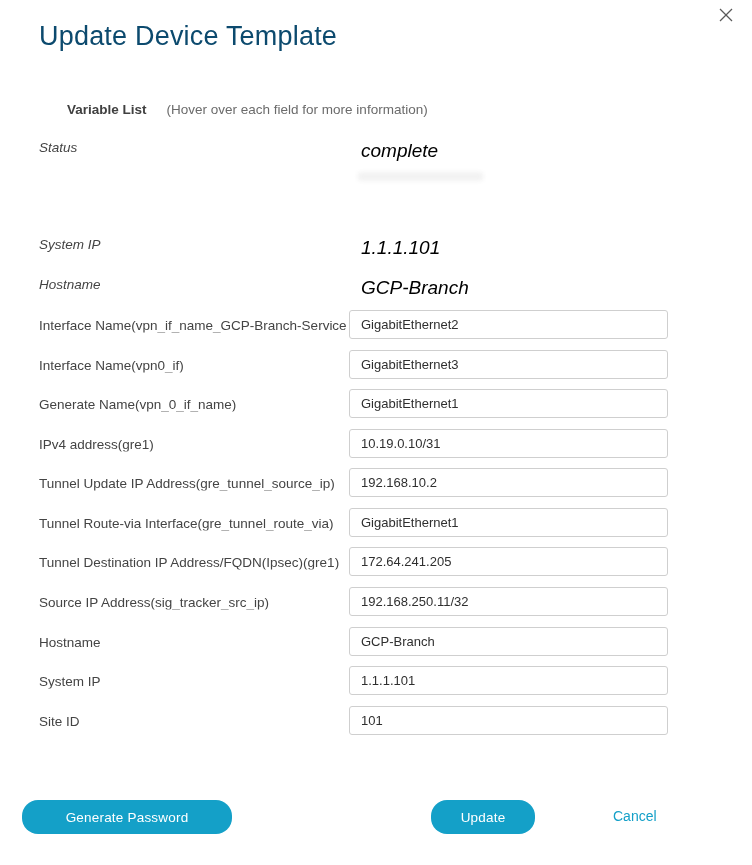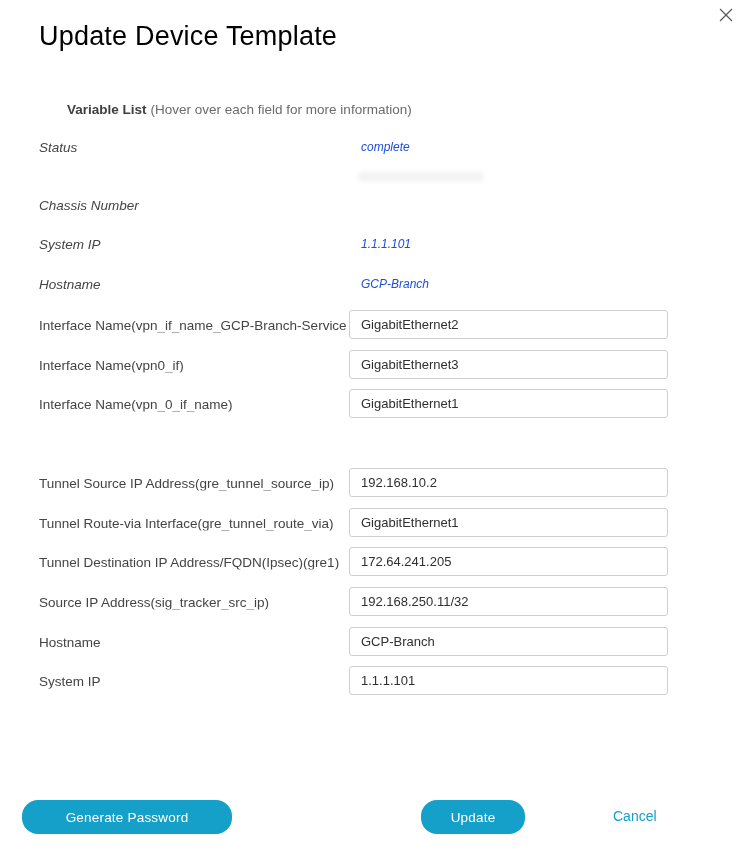--- a/index.html
+++ b/index.html
@@ -11,30 +11,30 @@
   .dialog { position:absolute; inset:0; background:#fff; }
 
   .close-btn {
     position:absolute; top:5px; right:16px; width:20px; height:20px;
     background:none; border:none; cursor:pointer; padding:2px;
   }
   .close-btn svg { display:block; }
 
   .dialog-title {
     position:absolute; left:39px; top:21px;
-    font-size:27px; font-weight:400; color:#000000; letter-spacing:0.2px;
+    font-size:27px; font-weight:400; color:#0c4a6e; letter-spacing:0.2px;
   }
 
   .section-line { position:absolute; left:39px; top:102px; font-size:13.5px; white-space:nowrap; }
   .section-heading { font-weight:700; color:#404040;margin-left:28px; }
-  .section-hint { font-weight:400; color:#6b6b6b; margin-left:4px; }
+  .section-hint { font-weight:400; color:#6b6b6b; margin-left:20px; }
 
   .srow { position:absolute; left:0; width:752px; height:17px;font-style:italic; }
   .srow .lbl { position:absolute; left:39px; top:0; font-size:13.5px; color:#444; white-space:nowrap; }
-  .srow .val { position:absolute; left:361px; top:0; font-size:12px; color:#1d4ed8; white-space:nowrap; }
+  .srow .val { position:absolute; left:361px; top:0; font-size:19px; color:#000000; white-space:nowrap; }
 
   .redacted {
     position:absolute; left:358px; top:172px; width:125px; height:9px;
     background:#f2f2f2; filter:blur(2px); border-radius:2px;
   }
 
   .irow { position:absolute; left:0; width:752px; height:29px; }
   .irow .lbl {
     position:absolute; left:39px; top:50%; transform:translateY(-50%);
     font-size:13.5px; color:#444; white-space:nowrap;
@@ -46,21 +46,21 @@
     padding:0 11px; font-size:13px; color:#2f2f2f;
     font-family:"Liberation Sans", sans-serif; outline:none;
   }
 
   .btn {
     position:absolute; top:800px; height:34px; border:none; border-radius:16px;
     background:#14a0c8; color:#ffffff; font-size:13.5px; letter-spacing:0.2px;
     font-family:"Liberation Sans", sans-serif; cursor:pointer;
   }
   .btn-generate { left:22px; width:210px; }
-  .btn-update  { left:421px; width:104px; }
+  .btn-update  { left:431px; width:104px; }
   .cancel-link {
     position:absolute; left:613px; top:808px;
     font-size:14px; color:#14a0c8; cursor:pointer; background:none; border:none;
     font-family:"Liberation Sans", sans-serif;
     text-align:center;
   }
 </style>
 </head>
 <body>
 
@@ -79,24 +79,20 @@
     <span class="section-heading">Variable List</span><span class="section-hint">(Hover over each field for more information)</span>
   </div>
 
   <div class="srow" style="top:140px">
     <span class="lbl">Status</span>
     <span class="val">complete</span>
   </div>
 
   <div class="redacted"></div>
 
-  <div class="srow" style="top:198px">
-    <span class="lbl">Chassis Number</span>
-    <span class="val"></span>
-  </div>
 
   <div class="srow" style="top:237px">
     <span class="lbl">System IP</span>
     <span class="val">1.1.1.101</span>
   </div>
 
   <div class="srow" style="top:277px">
     <span class="lbl">Hostname</span>
     <span class="val">GCP-Branch</span>
   </div>
@@ -105,27 +101,31 @@
     <span class="lbl">Interface Name(vpn_if_name_GCP-Branch-Service-</span>
     <input type="text" value="GigabitEthernet2" style="">
   </div>
 
   <div class="irow" style="top:350px">
     <span class="lbl">Interface Name(vpn0_if)</span>
     <input type="text" value="GigabitEthernet3" style="">
   </div>
 
   <div class="irow" style="top:389px">
-    <span class="lbl">Interface Name(vpn_0_if_name)</span>
+    <span class="lbl">Generate Name(vpn_0_if_name)</span>
     <input type="text" value="GigabitEthernet1" style="">
   </div>
 
+  <div class="irow" style="top:429px">
+    <span class="lbl">IPv4 address(gre1)</span>
+    <input type="text" value="10.19.0.10/31" style="">
+  </div>
 
   <div class="irow" style="top:468px">
-    <span class="lbl">Tunnel Source IP Address(gre_tunnel_source_ip)</span>
+    <span class="lbl">Tunnel Update IP Address(gre_tunnel_source_ip)</span>
     <input type="text" value="192.168.10.2" style="">
   </div>
 
   <div class="irow" style="top:508px">
     <span class="lbl">Tunnel Route-via Interface(gre_tunnel_route_via)</span>
     <input type="text" value="GigabitEthernet1" style="">
   </div>
 
   <div class="irow" style="top:547px">
     <span class="lbl">Tunnel Destination IP Address/FQDN(Ipsec)(gre1)</span>
@@ -140,18 +140,22 @@
   <div class="irow" style="top:627px">
     <span class="lbl">Hostname</span>
     <input type="text" value="GCP-Branch" style="">
   </div>
 
   <div class="irow" style="top:666px">
     <span class="lbl">System IP</span>
     <input type="text" value="1.1.1.101" style="">
   </div>
 
+  <div class="irow" style="top:706px">
+    <span class="lbl">Site ID</span>
+    <input type="text" value="101" style="">
+  </div>
 
   <button class="btn btn-generate">Generate Password</button>
   <button class="btn btn-update">Update</button>
   <button class="cancel-link">Cancel</button>
 
 </div>
 
 </body></html>

